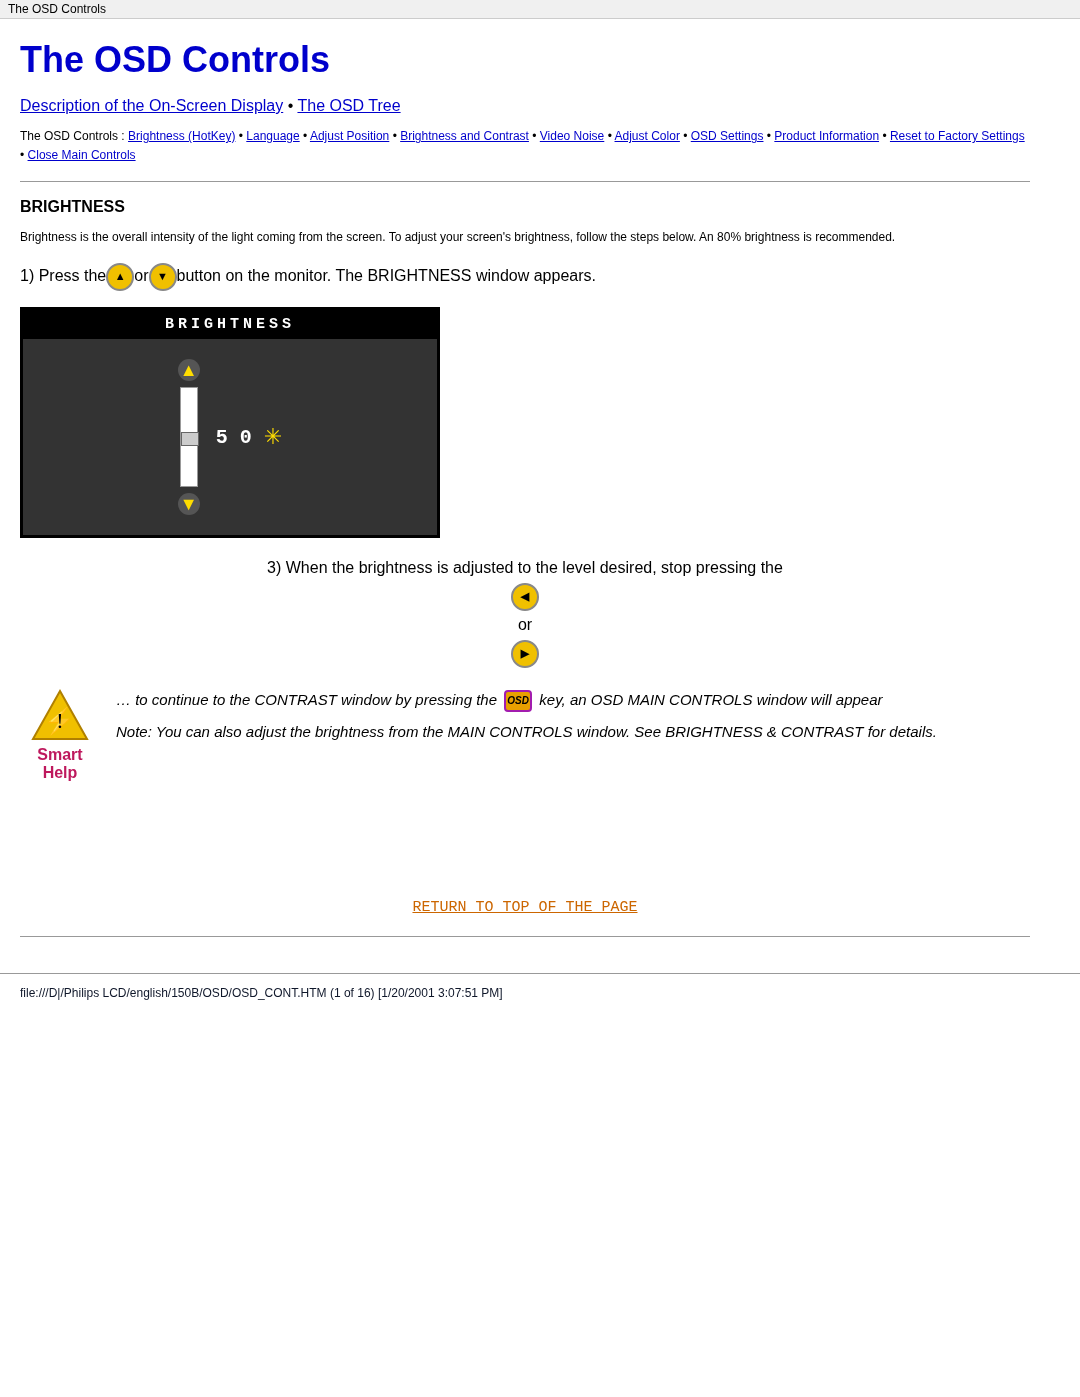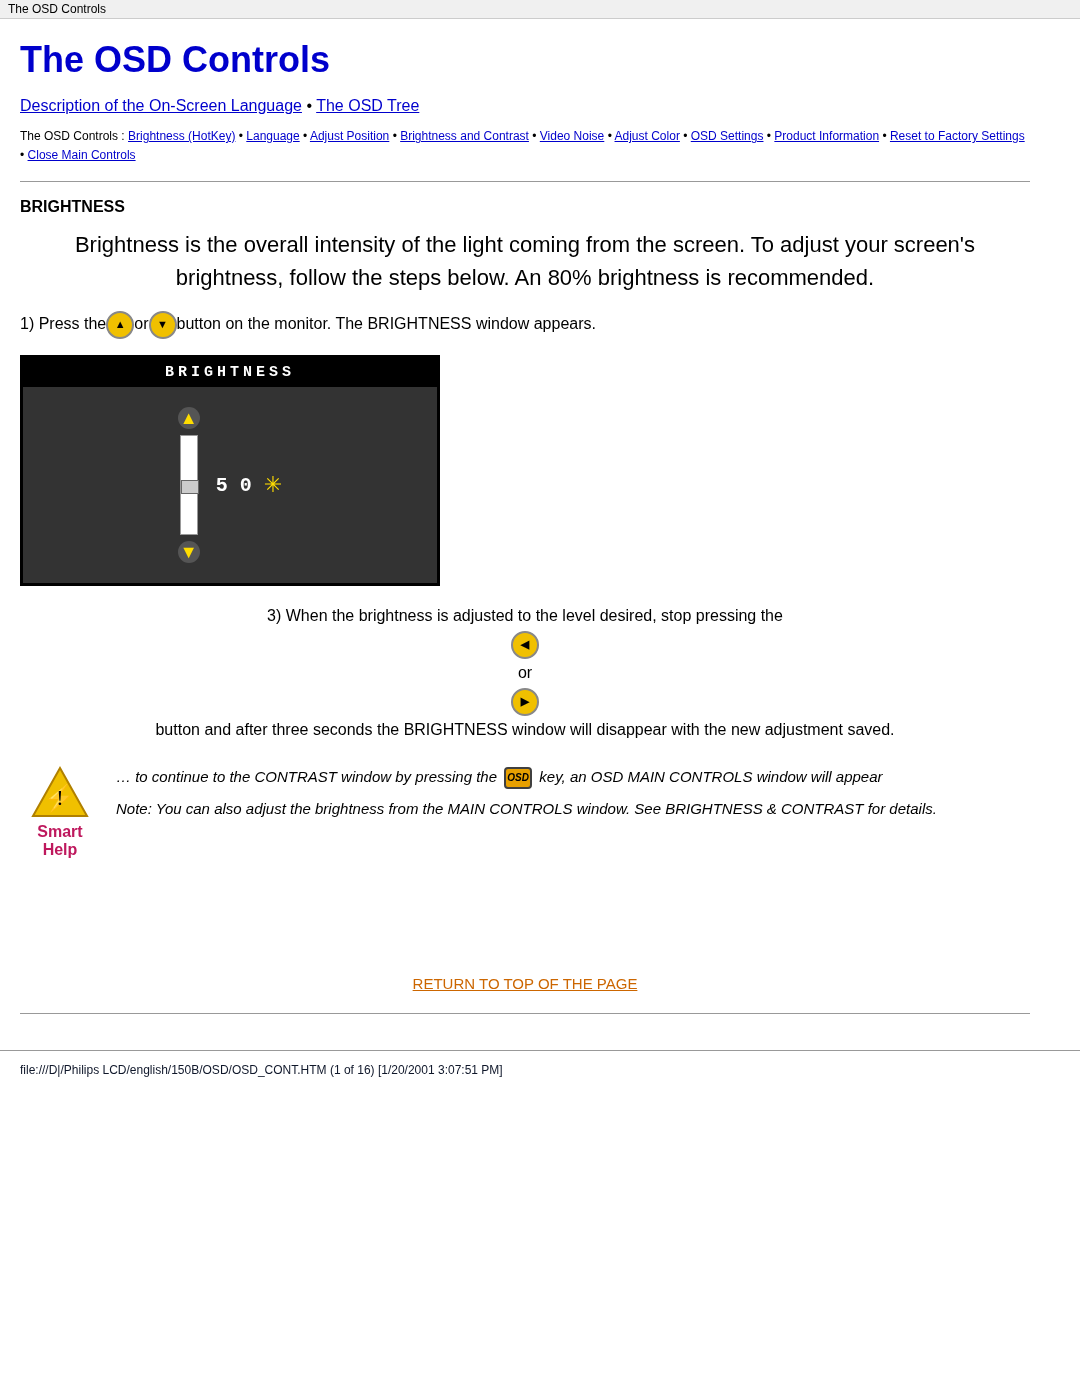--- a/index.html
+++ b/index.html
@@ -52,25 +52,24 @@
       border-top: 1px solid #999;
       margin: 10px 0 16px 0;
     }
     .section-title {
       font-weight: bold;
       font-size: 16px;
       font-family: Arial, sans-serif;
       margin-bottom: 12px;
     }
     .section-body {
-      font-size: 22px;
+      font-size: 12px;
       line-height: 1.5;
       margin-bottom: 16px;
       font-family: Arial, sans-serif;
-      text-align: center;
     }
     .step {
       font-size: 16px;
       line-height: 1.8;
       margin-bottom: 12px;
       font-family: Arial, sans-serif;
       display: flex;
       align-items: center;
       flex-wrap: wrap;
     }
@@ -198,36 +197,36 @@
     }
     .smart-help-text {
       font-size: 15px;
       font-style: italic;
       line-height: 1.6;
       font-family: Arial, sans-serif;
     }
     .key-icon {
       display: inline-block;
       background: #e8a000;
-      border: 2px solid #404040;
+      border: 2px solid #a21caf;
       border-radius: 4px;
       width: 28px;
       height: 22px;
       text-align: center;
       line-height: 18px;
       font-size: 10px;
       font-weight: bold;
       color: #000;
       vertical-align: middle;
       margin: 0 3px;
     }
     .return-link {
       text-align: center;
       padding: 20px 0 10px;
-      font-family: Liberation Sans, sans-serif;
+      font-family: Liberation Mono, monospace;
     }
     .return-link a {
       color: #cc6600;
       text-decoration: underline;
       font-size: 15px;
     }
     .footer-bar {
       border-top: 1px solid #999;
       padding: 12px 20px;
       font-size: 12px;
@@ -238,21 +237,21 @@
 </head>
 <body>
 
 <div class="browser-title">The OSD Controls</div>
 
 <div class="content">
 
   <h1 class="page-title">The OSD Controls</h1>
 
   <div class="nav-links">
-    <a href="#">Description of the On-Screen Language</a>
+    <a href="#">Description of the On-Screen Display</a>
     <span> • </span>
     <a href="#">The OSD Tree</a>
   </div>
 
   <div class="breadcrumb-line">
     <span>The OSD Controls : </span><a href="#">Brightness (HotKey)</a><span> • </span><a href="#">Language</a><span> • </span><a href="#">Adjust Position</a><span> • </span><a href="#">Brightness and Contrast</a><span> • </span><a href="#">Video Noise</a><span> • </span><a href="#">Adjust Color</a><span> • </span><a href="#">OSD Settings</a><span> • </span><a href="#">Product Information</a><span> • </span><a href="#">Reset to Factory Settings</a><span> • </span><a href="#">Close Main Controls</a>
   </div>
 
   <hr>
 
@@ -284,21 +283,20 @@
       </div>
     </div>
   </div>
 
 
   <div class="step" style="flex-wrap:wrap;flex-direction:column;">
     <span>3) When the brightness is adjusted to the level desired, stop pressing the</span>
     <span class="btn-icon left"></span>
     <span>or</span>
     <span class="btn-icon right"></span>
-    <span>button and after three seconds the BRIGHTNESS window will disappear with the new adjustment saved.</span>
   </div>
 
   <div class="smart-help-box">
     <div class="smart-help-icon-area">
       <svg class="warning-triangle" viewBox="0 0 60 54" width="60" height="54">
         <polygon points="30,3 57,51 3,51" fill="#f0c000" stroke="#b08000" stroke-width="2"></polygon>
         <text x="30" y="42" text-anchor="middle" font-size="26" font-weight="bold" fill="#000">⚡</text>
         <text x="30" y="40" text-anchor="middle" font-size="22" fill="#000">!</text>
       </svg>
       <div class="smart-help-label">Smart<br>Help</div>

